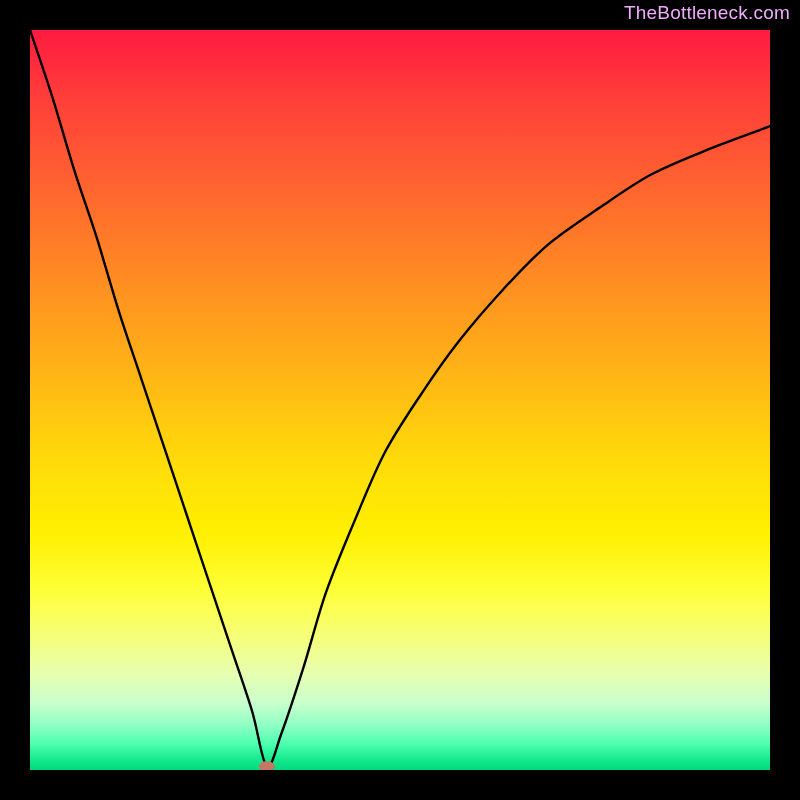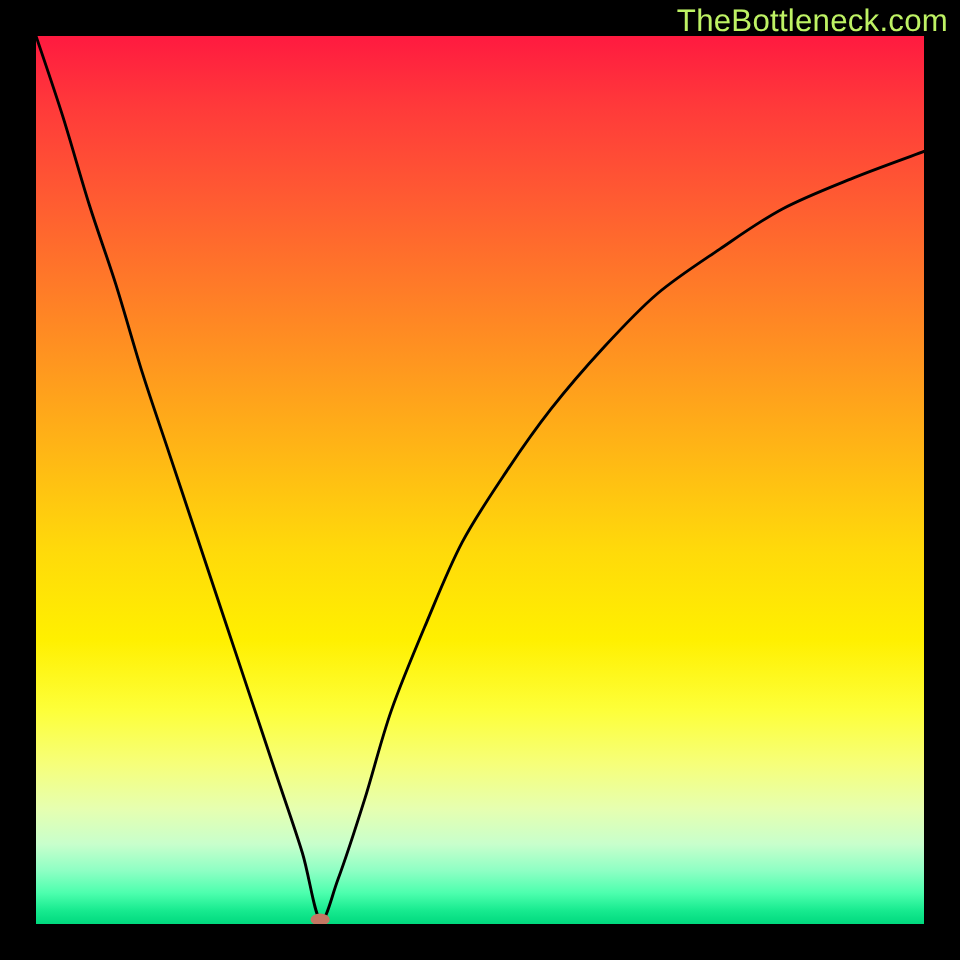--- a/index.html
+++ b/index.html
@@ -14,22 +14,22 @@
   .stage {
     position: relative;
     width: 800px;
     height: 800px;
     background: #000;
   }
   .watermark {
     position: absolute;
     top: 2px;
     right: 10px;
-    color: #bef264;
-    font-size: 26px;
+    color: #f0abfc;
+    font-size: 19px;
     font-weight: 500;
     letter-spacing: 0.2px;
     z-index: 5;
     pointer-events: none;
   }
   .plot-frame {
     position: absolute;
     left: 30px;
     top: 30px;
     width: 740px;

